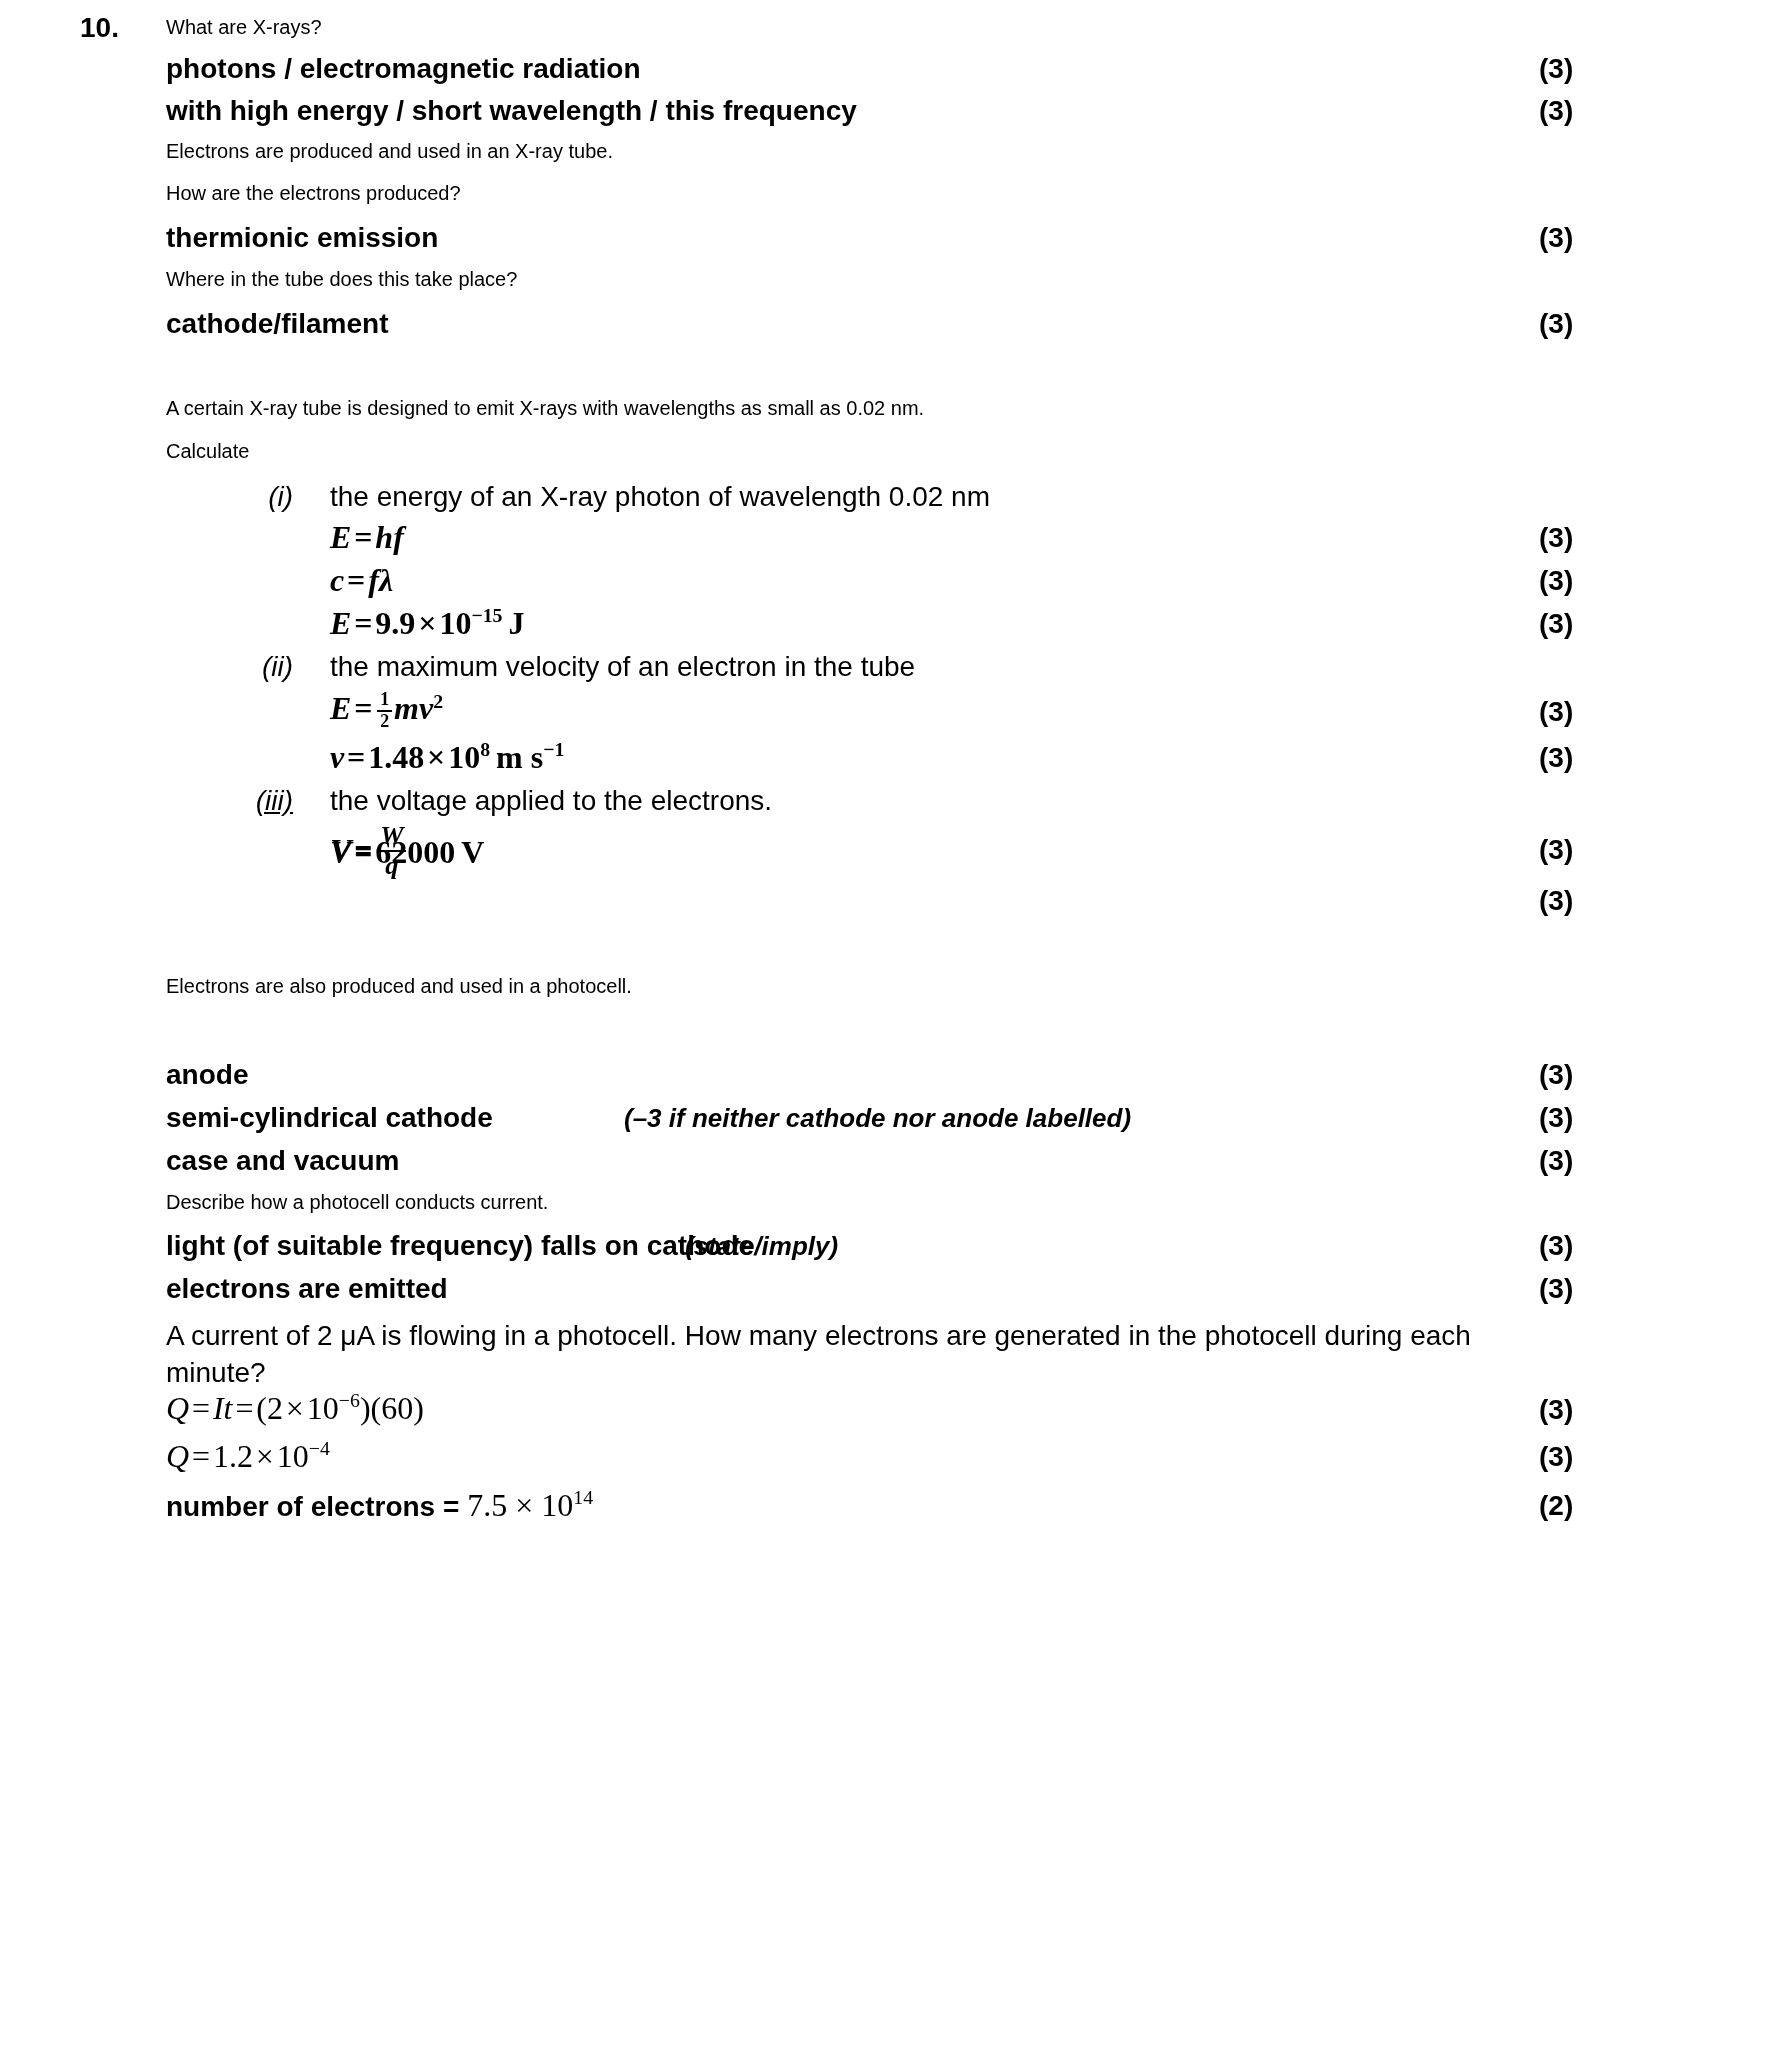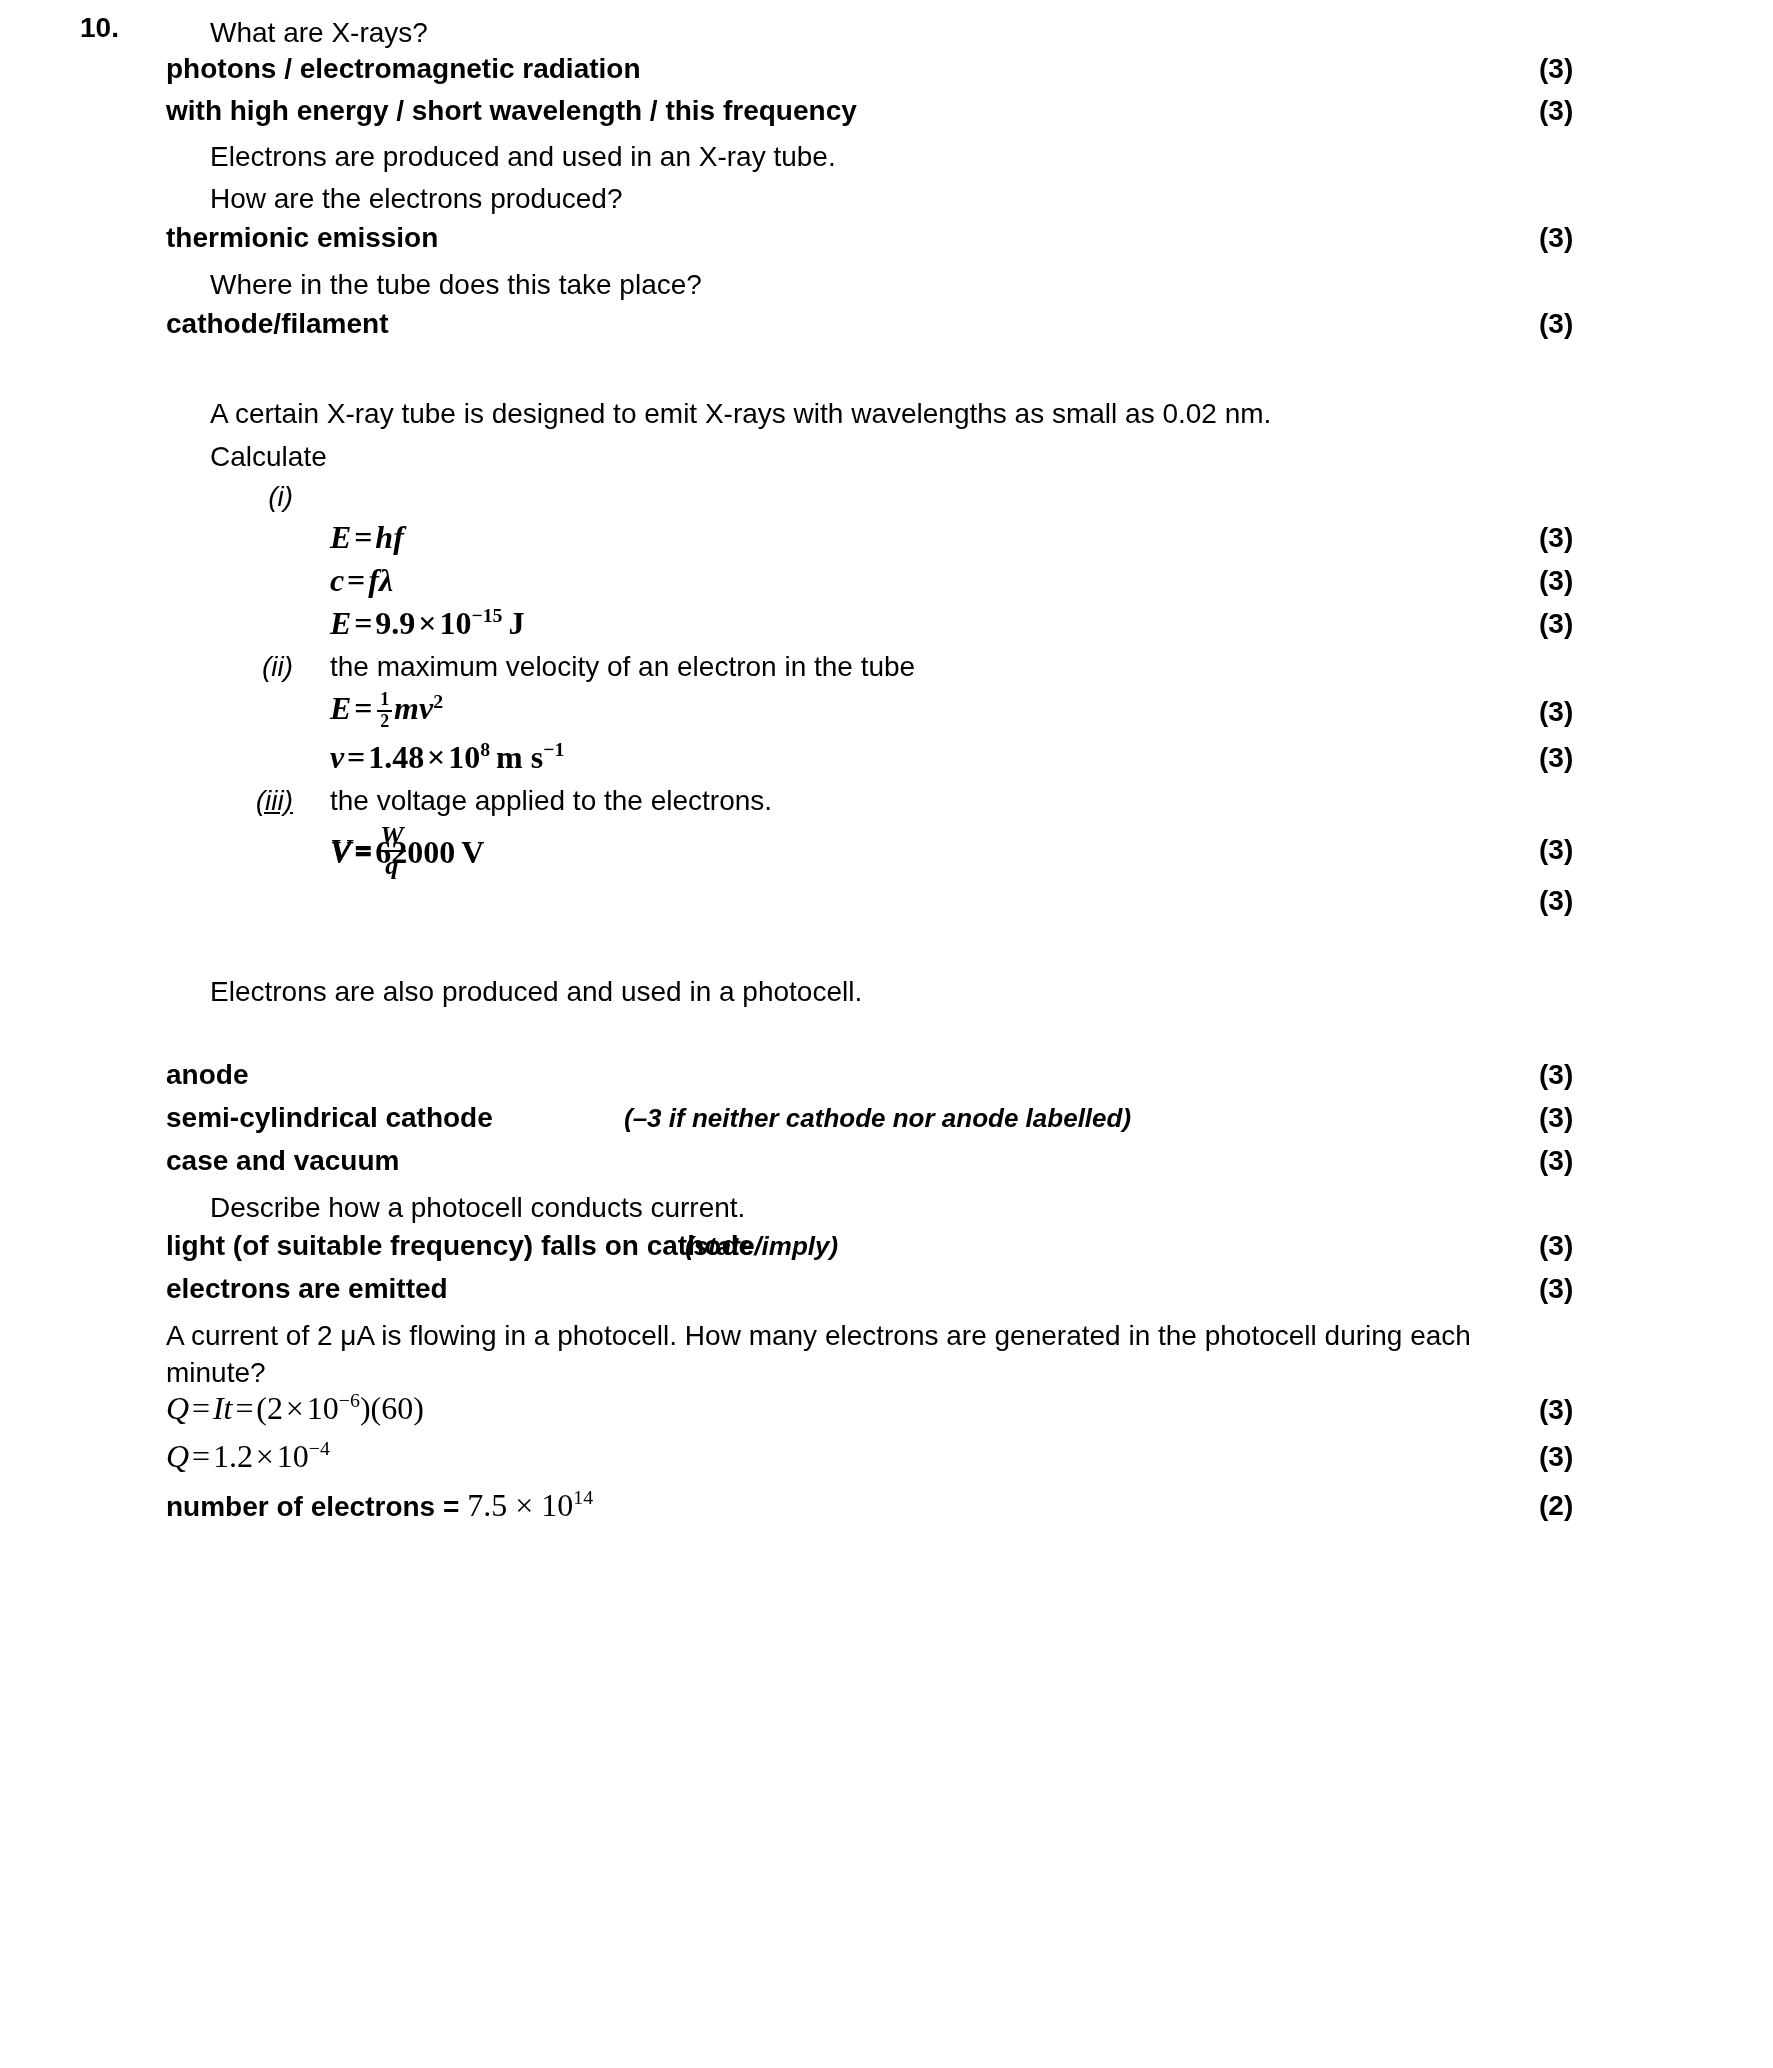--- a/index.html
+++ b/index.html
@@ -41,25 +41,24 @@
     font-size: 28px;
     font-weight: bold;
     line-height: 1;
     white-space: nowrap;
   }
 
   
   .body-text {
     position: absolute;
     left: 166px;
-    font-size: 28px;
+    font-size: 20px;
     font-weight: normal;
     line-height: 1.33;
     letter-spacing: 0px;
-    margin-left: 44px;
   }
   .answer-text {
     position: absolute;
     left: 166px;
     font-size: 28px;
     font-weight: bold;
     line-height: 1;
     white-space: nowrap;
   }
   .note-italic {
@@ -207,20 +206,21 @@
 
   <div class="body-text" style="top:266px;">Where in the tube does this take place?</div>
 
   <div class="answer-text" style="top:310px;">cathode/filament</div>
   <div class="marks" style="top:310px;">(3)</div>
 
   <div class="body-text" style="top:395px;">A certain X-ray tube is designed to emit X-rays with wavelengths as small as 0.02 nm.</div>
   <div class="body-text" style="top:438px;">Calculate</div>
 
   <div class="roman" style="top:483px;">(i)</div>
+  <div class="roman-body" style="top:483px;">the energy of an X-ray photon of wavelength 0.02 nm</div>
 
   <div class="math indent-eq" style="top:521px;">
     <span>E</span><span class="op">=</span><span>hf</span>
   </div>
   <div class="marks" style="top:524px;">(3)</div>
 
   <div class="math indent-eq" style="top:564px;">
     <span>c</span><span class="op">=</span><span>fλ</span>
   </div>
   <div class="marks" style="top:567px;">(3)</div>

